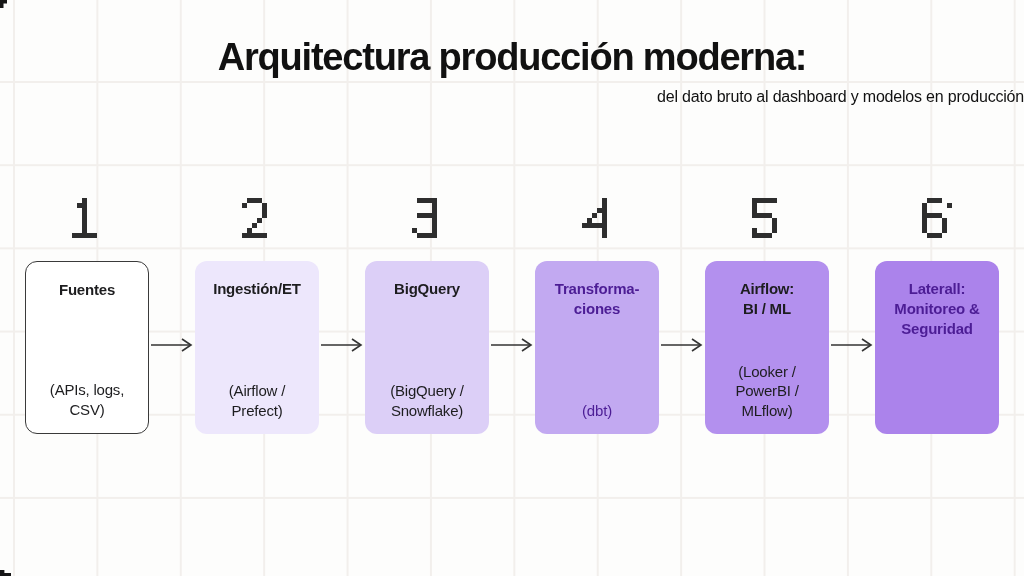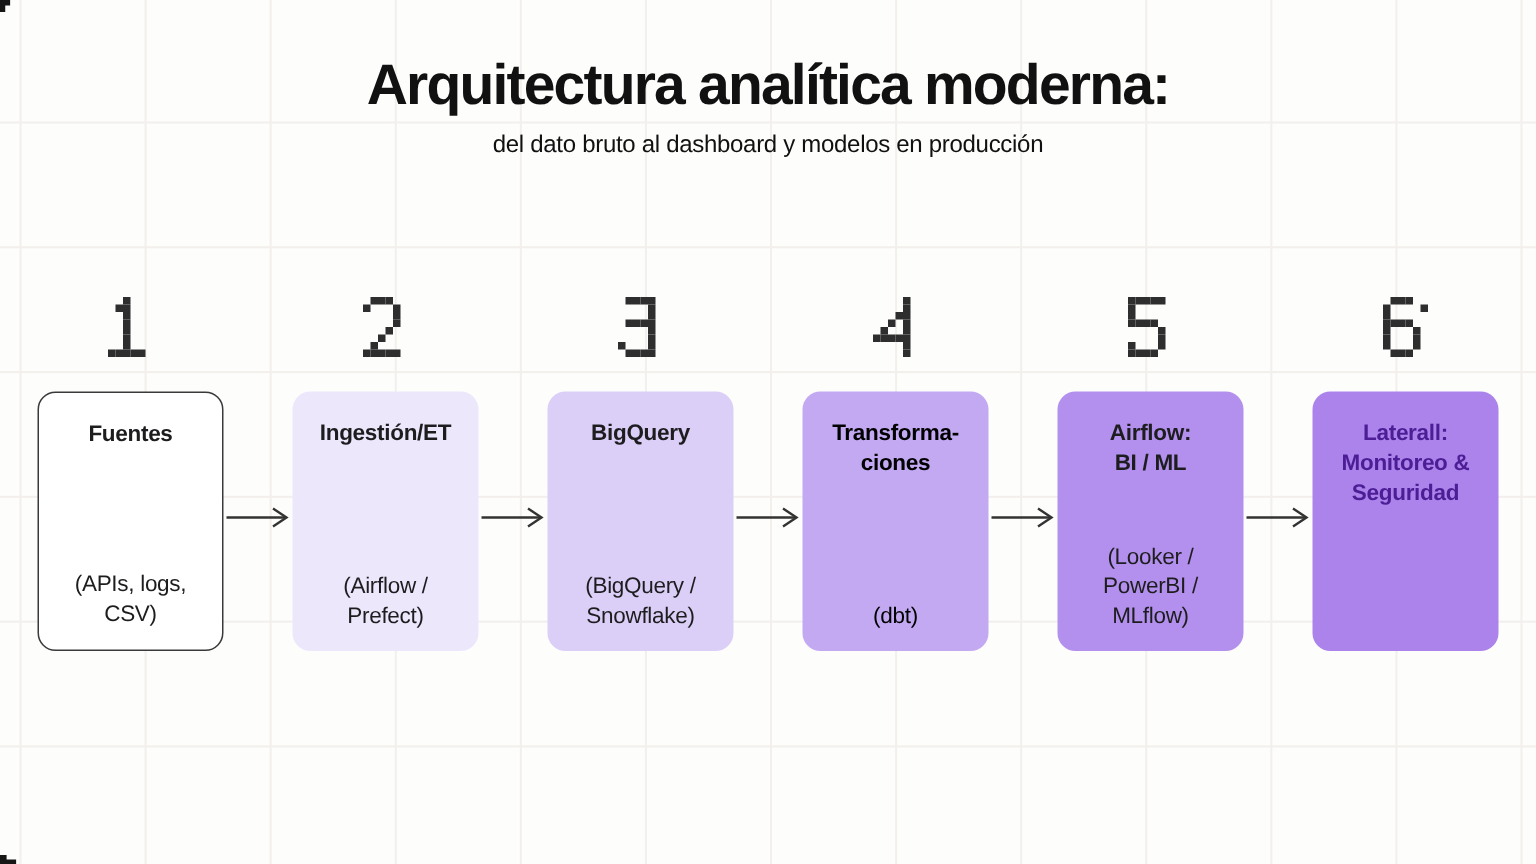--- a/index.html
+++ b/index.html
@@ -41,20 +41,21 @@
     margin: 0;
     font-size: 38px;
     font-weight: bold;
     letter-spacing: -1.2px;
     line-height: 1.12;
   }
   .heading p {
     margin: 9px 0 0 0;
     font-size: 16px;
     letter-spacing: -0.2px;
+    text-align: right;
   }
 
   .flow { position: absolute; top: 0; left: 0; width: 100%; height: 100%; }
 
   .step {
     position: absolute;
     top: 198px;
     width: 124px;
   }
   .step-number {
@@ -90,21 +91,21 @@
   }
 </style>
 </head>
 <body>
 
 <div class="canvas">
   <div class="corner-mark corner-tl"></div>
   <div class="corner-mark corner-bl"></div>
 
   <div class="heading">
-    <h1>Arquitectura analítica moderna:</h1>
+    <h1>Arquitectura producción moderna:</h1>
     <p>del dato bruto al dashboard y modelos en producción</p>
   </div>
 
   <div class="flow" id="flow">
       <div class="step" style="left: 25px;">
         <div class="step-number">
           <svg width="30" height="40" viewBox="0 0 30 40">
             <rect x="10" y="0" width="5" height="5" fill="#2e2e2e"></rect>
             <rect x="5" y="5" width="5" height="5" fill="#2e2e2e"></rect>
             <rect x="10" y="5" width="5" height="5" fill="#2e2e2e"></rect>
@@ -194,21 +195,21 @@
             <rect x="20" y="20" width="5" height="5" fill="#2e2e2e"></rect>
             <rect x="0" y="25" width="5" height="5" fill="#2e2e2e"></rect>
             <rect x="5" y="25" width="5" height="5" fill="#2e2e2e"></rect>
             <rect x="10" y="25" width="5" height="5" fill="#2e2e2e"></rect>
             <rect x="15" y="25" width="5" height="5" fill="#2e2e2e"></rect>
             <rect x="20" y="25" width="5" height="5" fill="#2e2e2e"></rect>
             <rect x="20" y="30" width="5" height="5" fill="#2e2e2e"></rect>
             <rect x="20" y="35" width="5" height="5" fill="#2e2e2e"></rect>
           </svg>
         </div>
-        <div class="step-box" style="background: rgb(194, 169, 241); color: #000000;">
+        <div class="step-box" style="background: rgb(194, 169, 241); color: #4c1d95;">
           <div class="box-title">Transforma-
 ciones</div>
           <div class="box-detail">(dbt)</div>
         </div>
       </div>
       <div class="step" style="left: 705px;">
         <div class="step-number">
           <svg width="30" height="40" viewBox="0 0 30 40">
             <rect x="0" y="0" width="5" height="5" fill="#2e2e2e"></rect>
             <rect x="5" y="0" width="5" height="5" fill="#2e2e2e"></rect>

